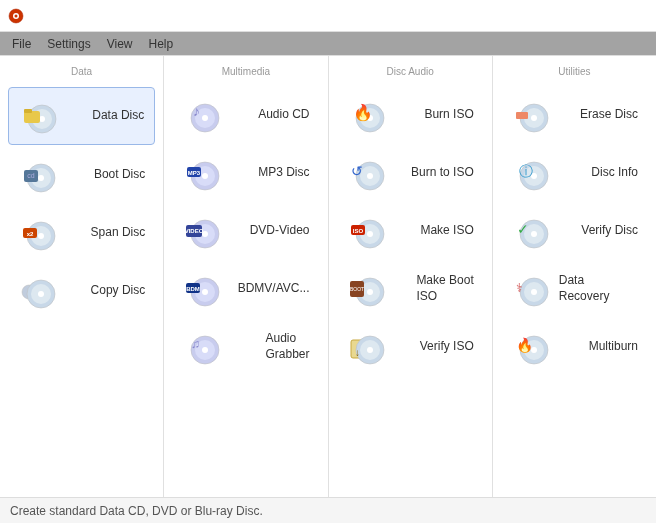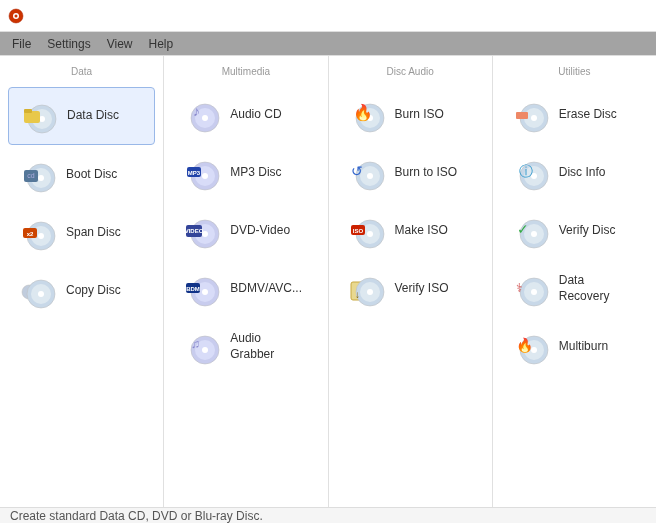--- a/index.html
+++ b/index.html
@@ -89,20 +89,21 @@
       gap: 2px;
     }
     .grid-item {
       display: flex;
       align-items: center;
       gap: 8px;
       padding: 8px 10px;
       border-radius: 4px;
       cursor: pointer;
       min-height: 56px;
+      justify-content: space-between;
     }
     .grid-item.selected {
       background: #e8f0fe;
       border: 1px solid #99b8e8;
     }
     .item-icon {
       width: 40px;
       height: 40px;
       flex-shrink: 0;
       display: flex;
@@ -113,21 +114,21 @@
       font-size: 12px;
       color: #333;
       line-height: 1.3;
     }
     .status-bar {
       background: #f5f5f5;
       border-top: 1px solid #ddd;
       padding: 4px 10px;
       font-size: 12px;
       color: #555;
-      height: 16px;
+      height: 26px;
       display: flex;
       align-items: center;
     }
   </style>
 </head>
 <body>
 
 <div class="title-bar">
   <div class="title-bar-left">
     <svg width="16" height="16" viewBox="0 0 16 16">
@@ -332,20 +333,34 @@
                 <rect x="3" y="13" width="14" height="10" rx="2" fill="#cc2200"></rect>
                 <text x="10" y="21" text-anchor="middle" font-size="6" fill="white" font-weight="bold">ISO</text>
               </g>
             </svg>
           </div>
           <div class="item-label">Make ISO</div>
         </div>
         <div class="grid-item">
           <div class="item-icon">
             <svg width="38" height="38" viewBox="0 0 38 38">
+              <g>
+                <ellipse cx="22" cy="22" rx="14" ry="14" fill="#c8d8e8" stroke="#bbb" stroke-width="0.5"></ellipse>
+                <ellipse cx="22" cy="22" rx="10" ry="10" fill="#dde8f0"></ellipse>
+                <circle cx="22" cy="22" r="3" fill="white"></circle>
+              </g>
+              <rect x="2" y="11" width="14" height="16" rx="2" fill="#884422"></rect>
+              <text x="9" y="21" text-anchor="middle" font-size="5" fill="white">BOOT</text>
+            </svg>
+          </div>
+          <div class="item-label">Make Boot<br>ISO</div>
+        </div>
+        <div class="grid-item">
+          <div class="item-icon">
+            <svg width="38" height="38" viewBox="0 0 38 38">
               <rect x="3" y="12" width="20" height="18" rx="2" fill="#e8d890" stroke="#c8a840" stroke-width="1"></rect>
               <g>
                 <ellipse cx="22" cy="22" rx="14" ry="14" fill="#c8d8e8" stroke="#bbb" stroke-width="0.5"></ellipse>
                 <ellipse cx="22" cy="22" rx="10" ry="10" fill="#dde8f0"></ellipse>
                 <circle cx="22" cy="22" r="3" fill="white"></circle>
               </g>
               <text x="7" y="28" font-size="10" fill="#886600">↓</text>
             </svg>
           </div>
           <div class="item-label">Verify ISO</div>

